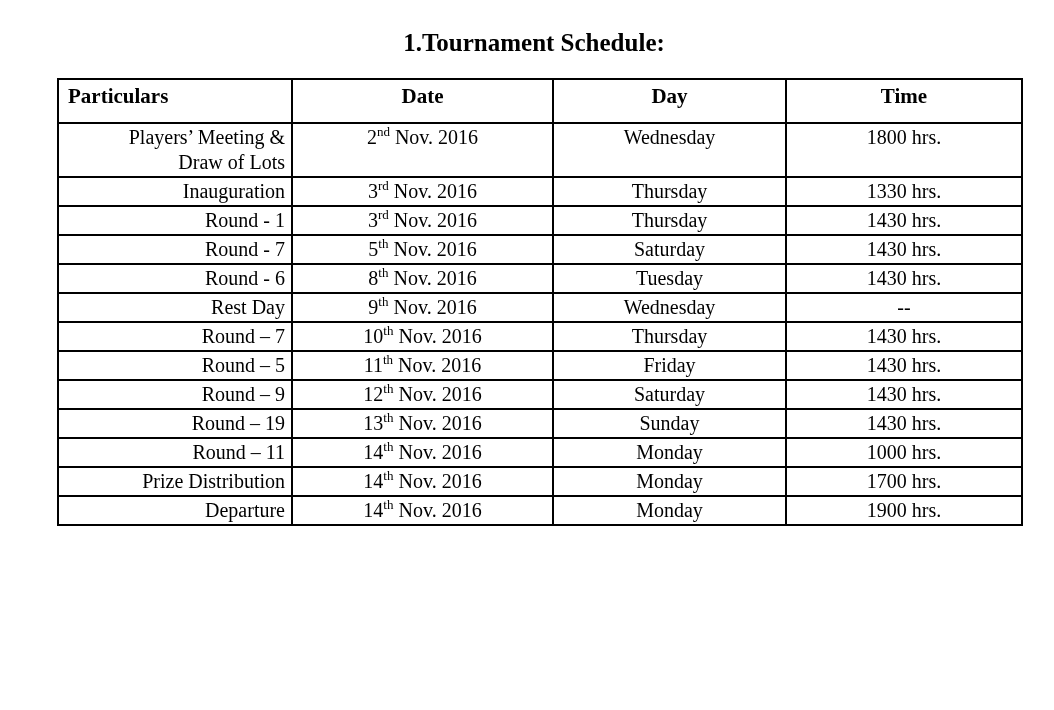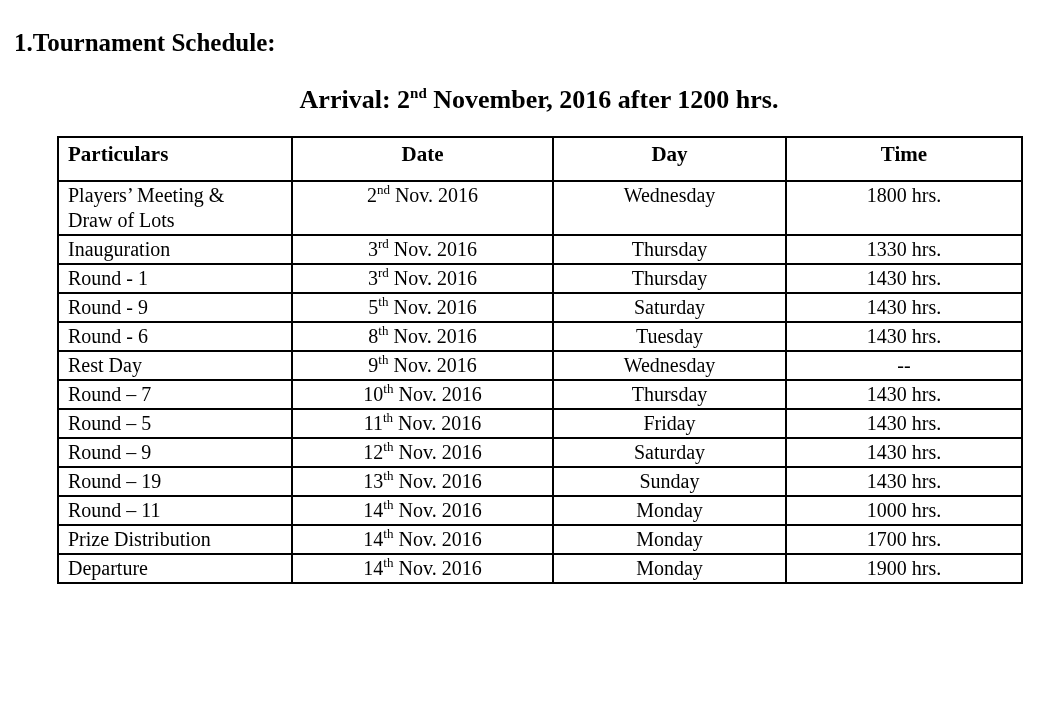--- a/index.html
+++ b/index.html
@@ -14,20 +14,21 @@
     width: 1054px;
     height: 710px;
     background: #ffffff;
     overflow: hidden;
   }
   .doc-heading {
     margin: 28px 0 0 14px;
     font-size: 25px;
     font-weight: bold;
     line-height: 30px;
+    text-align: center;
   }
   .doc-subtitle {
     width: 964px;
     margin: 26px 0 0 57px;
     text-align: center;
     font-size: 26px;
     font-weight: bold;
     line-height: 32px;
     white-space: nowrap;
   }
@@ -61,38 +62,37 @@
     text-align: left;
     padding-left: 9px;
   }
   table.schedule td {
     line-height: 25px;
     padding: 1px 6px;
     text-align: center;
     vertical-align: top;
   }
   table.schedule td.cell-particulars {
-    text-align: left;
+    text-align: right;
     padding-left: 9px;
     white-space: pre-line;
   }
   table.schedule td sup {
     font-size: 13px;
     line-height: 0;
     vertical-align: super;
   }
 </style>
 </head>
 <body>
 
 <div class="page">
 
   <h1 class="doc-heading">1.Tournament Schedule:</h1>
 
-  <p class="doc-subtitle"><span>Arrival: 2</span><sup>nd</sup><span> November, 2016 after 1200 hrs.</span></p>
 
   <table class="schedule">
     <colgroup>
       <col style="width:234px">
       <col style="width:261px">
       <col style="width:233px">
       <col style="width:236px">
     </colgroup>
     <thead>
       <tr>
@@ -120,21 +120,21 @@
 
     <tr>
       <td class="cell-particulars"><span>Round - 1</span></td>
       <td class="cell-date"><span>3</span><sup>rd</sup><span> Nov. 2016</span></td>
       <td class="cell-day"><span>Thursday</span></td>
       <td class="cell-time"><span>1430 hrs.</span></td>
     </tr>
 
 
     <tr>
-      <td class="cell-particulars"><span>Round - 9</span></td>
+      <td class="cell-particulars"><span>Round - 7</span></td>
       <td class="cell-date"><span>5</span><sup>th</sup><span> Nov. 2016</span></td>
       <td class="cell-day"><span>Saturday</span></td>
       <td class="cell-time"><span>1430 hrs.</span></td>
     </tr>
 
 
 
     <tr>
       <td class="cell-particulars"><span>Round - 6</span></td>
       <td class="cell-date"><span>8</span><sup>th</sup><span> Nov. 2016</span></td>

